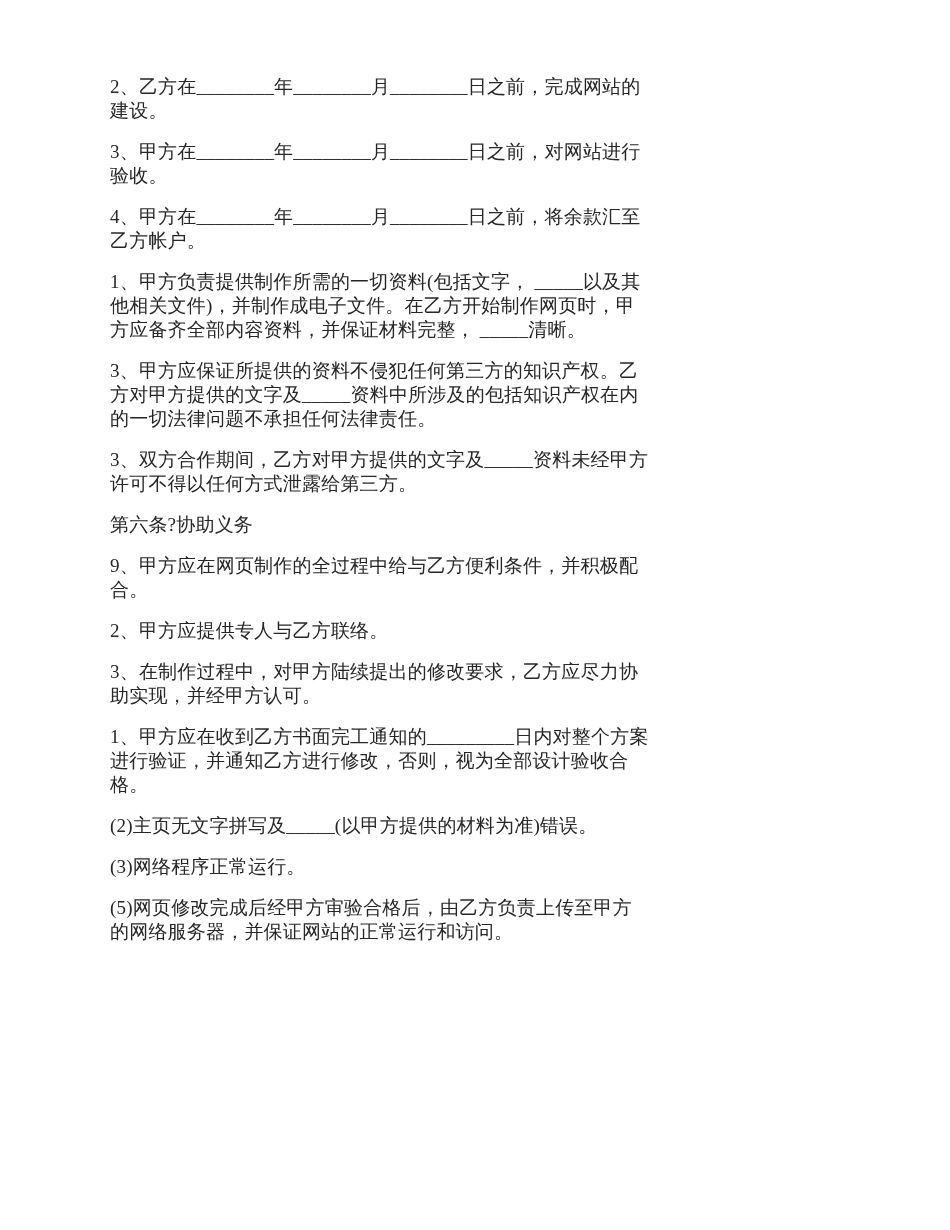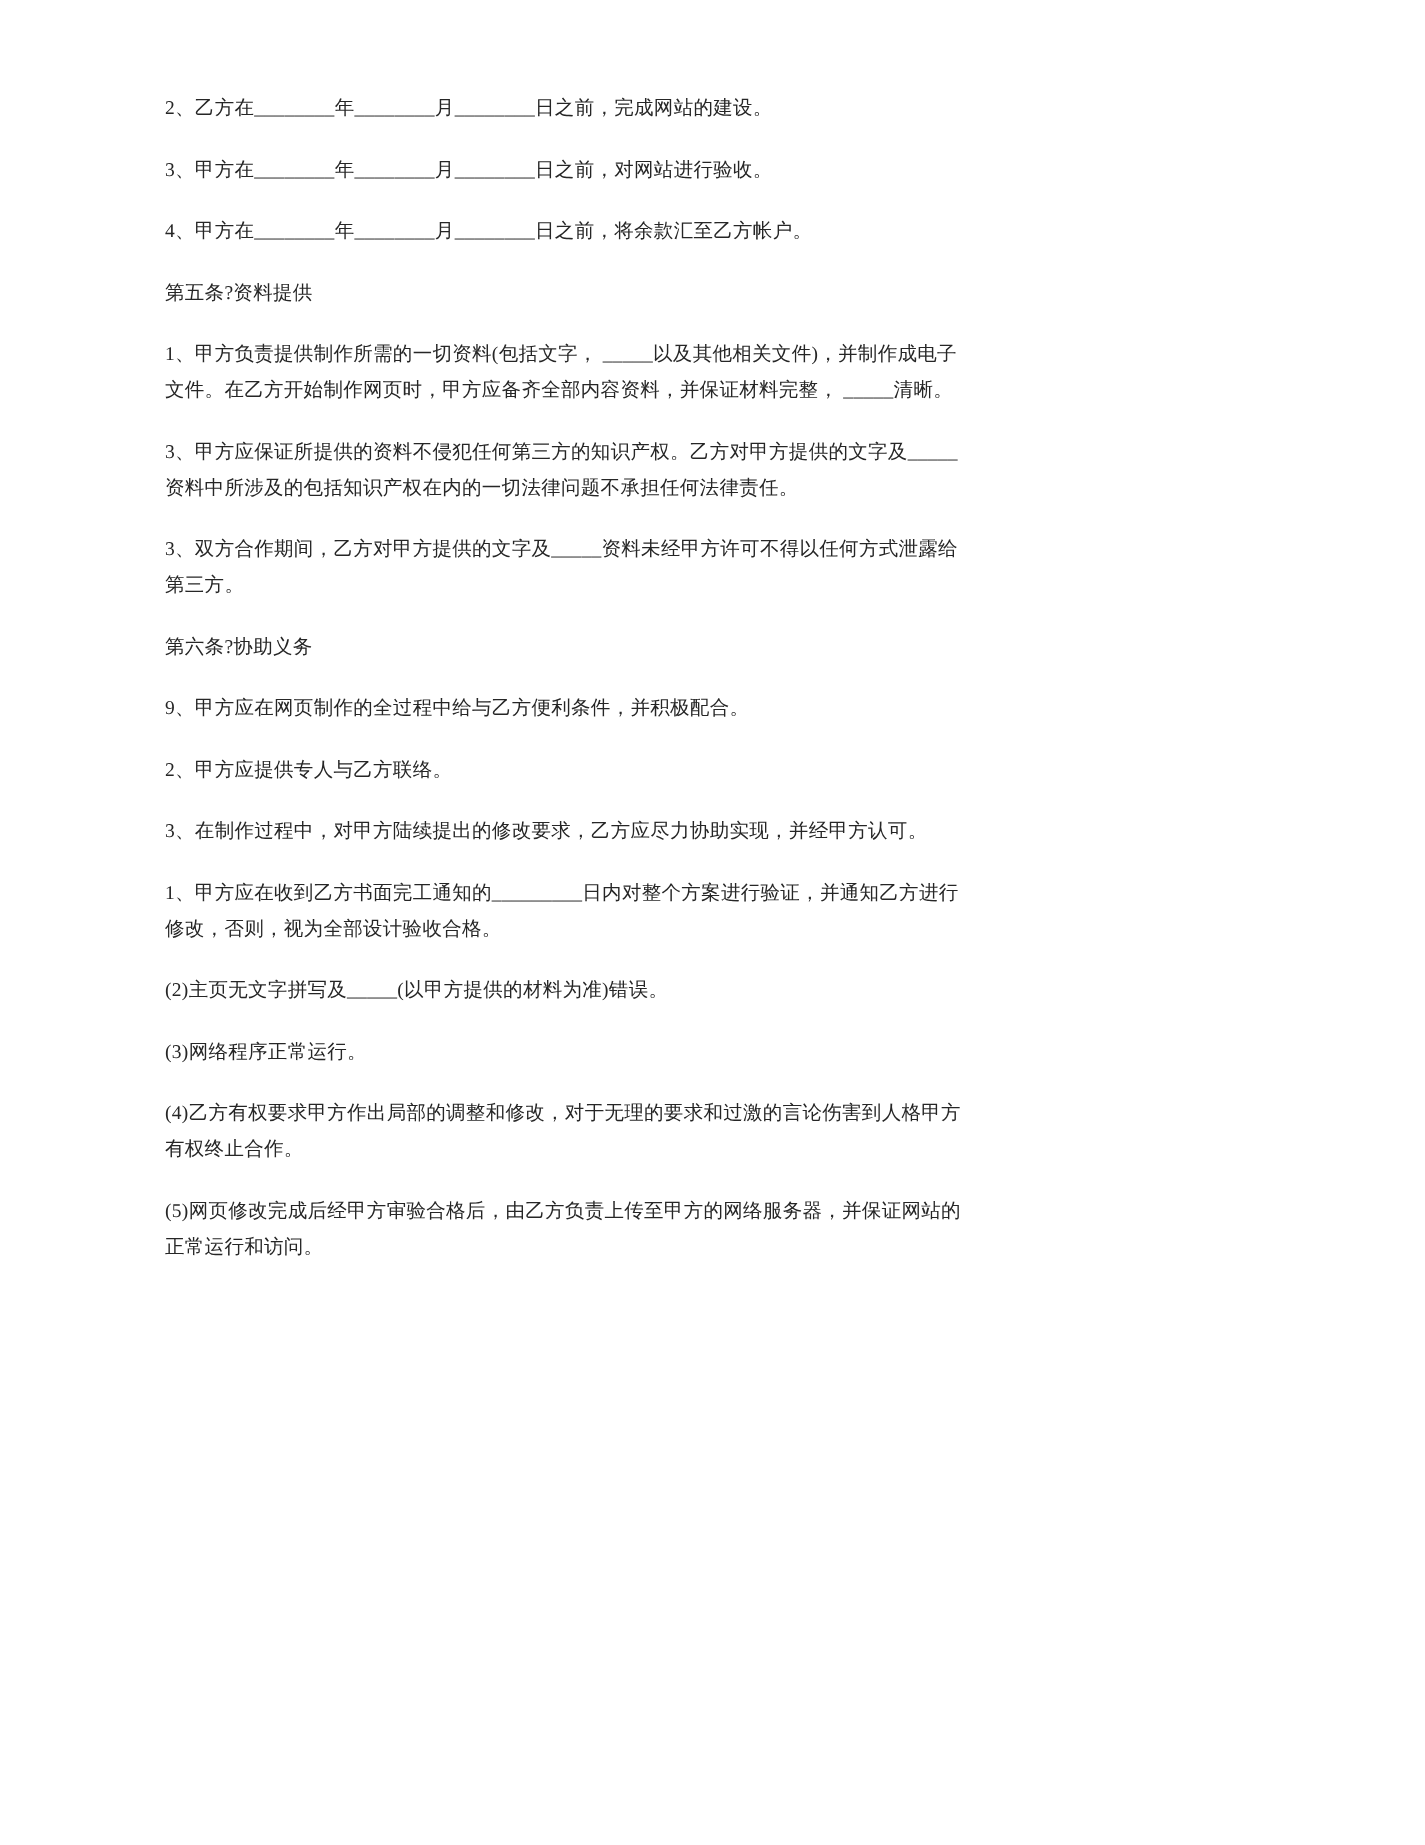--- a/index.html
+++ b/index.html
@@ -10,47 +10,45 @@
   body {
     width: 950px;
     height: 1230px;
     overflow: hidden;
     font-family: "Liberation Serif", "DejaVu Serif", serif;
   }
   .document {
     box-sizing: border-box;
     width: 756px;
     height: 1230px;
-    padding: 60px 105px 40px 110px;
+    padding: 75px 105px 40px 110px;
     color: #262626;
-    font-size: 13px;
+    font-size: 19px;
     line-height: 24px;
   }
   .document p {
     margin: 17px 0;
     word-break: break-all;
     letter-spacing: 0.2px;
   }
   .document p:first-child {
     margin-top: 0;
   }
 </style>
 </head>
 <body>
 
 <div class="document">
     <p>2、乙方在________年________月________日之前，完成网站的建设。</p>
     <p>3、甲方在________年________月________日之前，对网站进行验收。</p>
     <p>4、甲方在________年________月________日之前，将余款汇至乙方帐户。</p>
-    <p>第五条?资料提供</p>
     <p>1、甲方负责提供制作所需的一切资料(包括文字， _____以及其他相关文件)，并制作成电子文件。在乙方开始制作网页时，甲方应备齐全部内容资料，并保证材料完整， _____清晰。</p>
     <p>3、甲方应保证所提供的资料不侵犯任何第三方的知识产权。乙方对甲方提供的文字及_____资料中所涉及的包括知识产权在内的一切法律问题不承担任何法律责任。</p>
     <p>3、双方合作期间，乙方对甲方提供的文字及_____资料未经甲方许可不得以任何方式泄露给第三方。</p>
     <p>第六条?协助义务</p>
     <p>9、甲方应在网页制作的全过程中给与乙方便利条件，并积极配合。</p>
     <p>2、甲方应提供专人与乙方联络。</p>
     <p>3、在制作过程中，对甲方陆续提出的修改要求，乙方应尽力协助实现，并经甲方认可。</p>
     <p>1、甲方应在收到乙方书面完工通知的_________日内对整个方案进行验证，并通知乙方进行修改，否则，视为全部设计验收合格。</p>
     <p>(2)主页无文字拼写及_____(以甲方提供的材料为准)错误。</p>
     <p>(3)网络程序正常运行。</p>
-    <p>(4)乙方有权要求甲方作出局部的调整和修改，对于无理的要求和过激的言论伤害到人格甲方有权终止合作。</p>
     <p>(5)网页修改完成后经甲方审验合格后，由乙方负责上传至甲方的网络服务器，并保证网站的正常运行和访问。</p>
   </div>
 
 </body></html>

